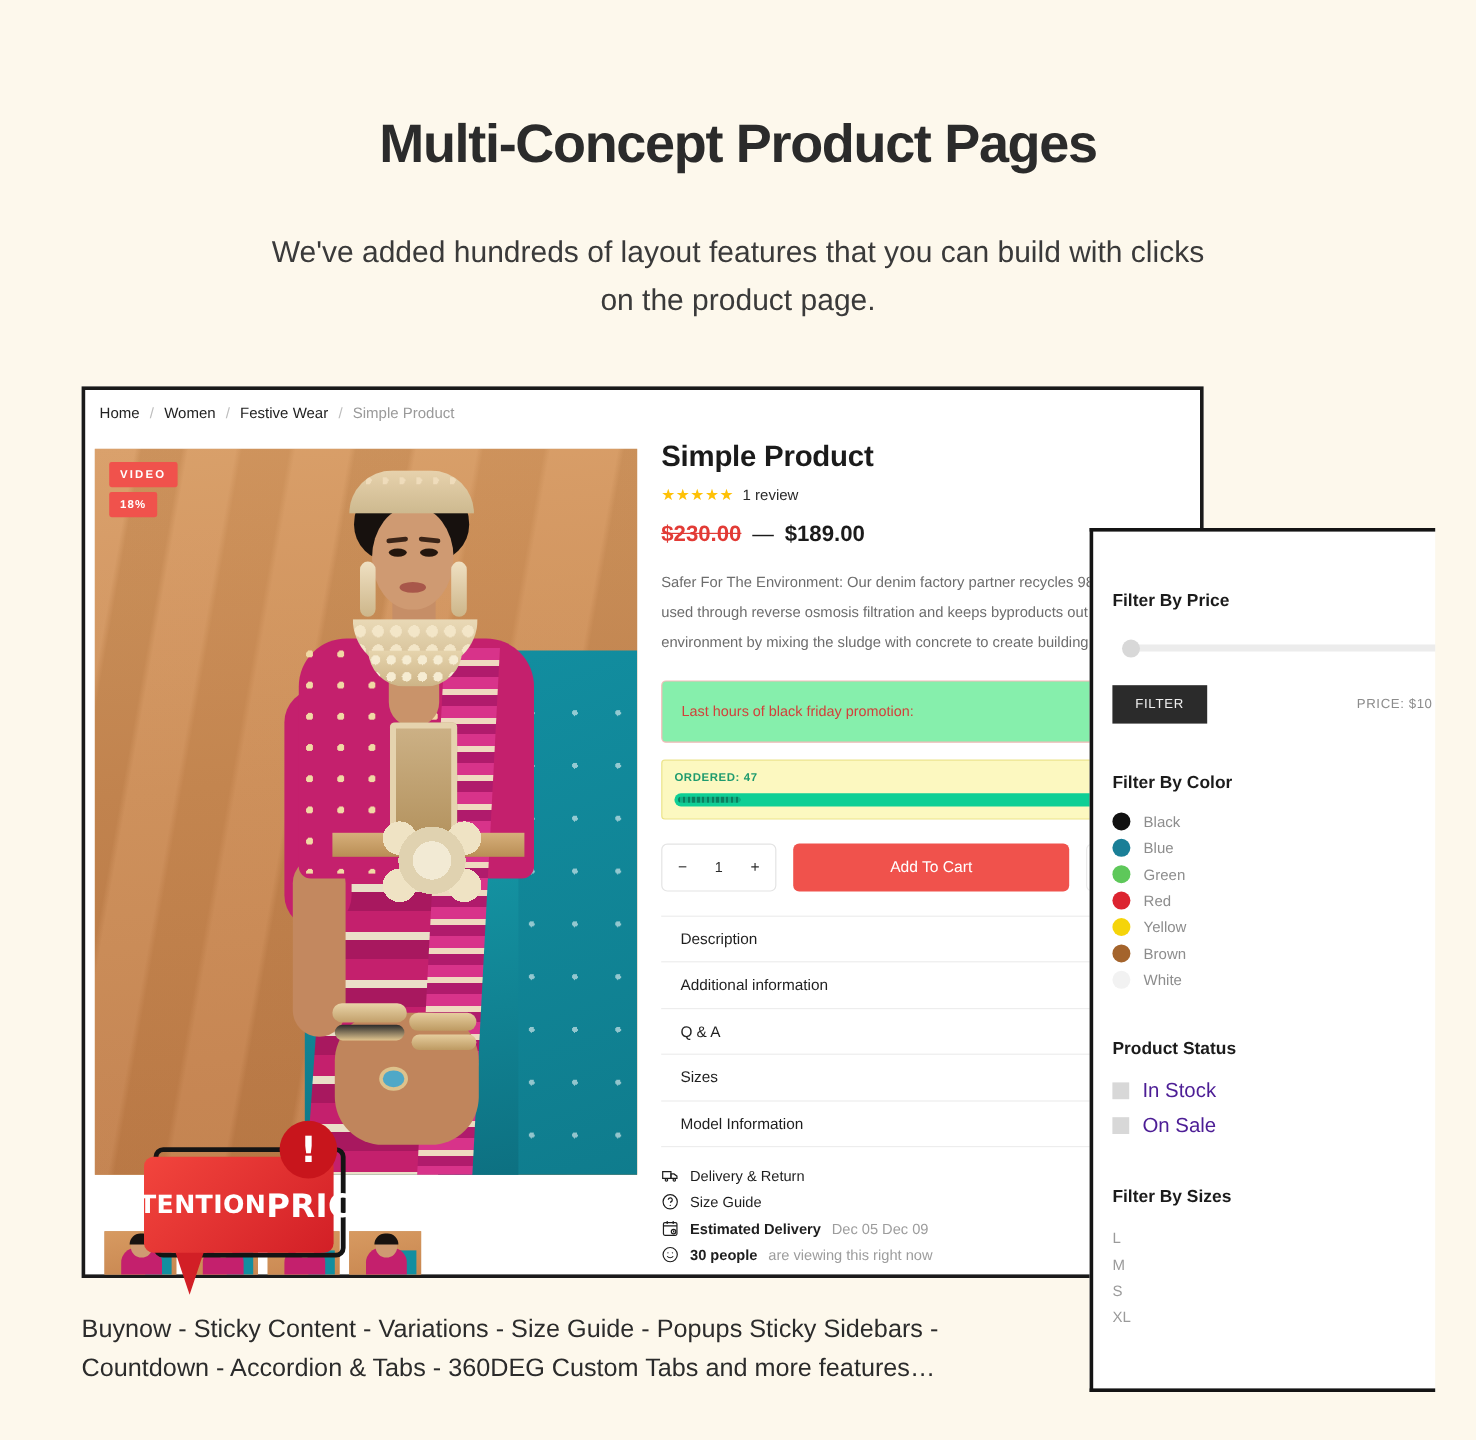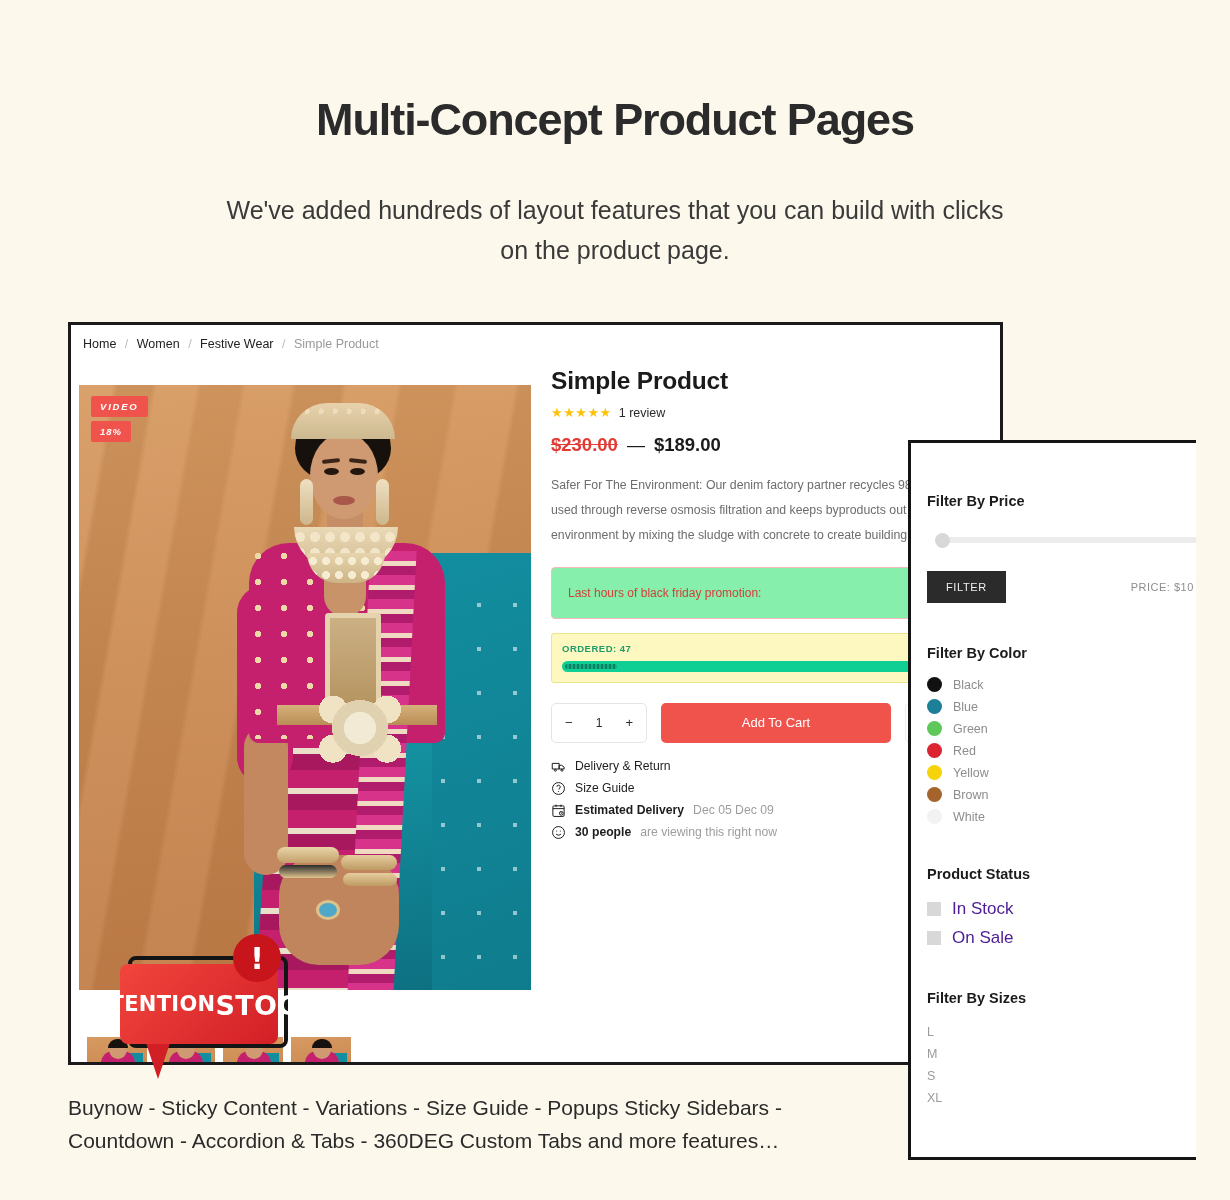--- a/index.html
+++ b/index.html
@@ -34,21 +34,21 @@
   }
   .breadcrumb {
     position: absolute; left: 12px; top: 12px;
     font-size: 12.5px; color: #1d1d1d; white-space: nowrap;
   }
   .breadcrumb .crumb { color: #222; }
   .breadcrumb .crumb.last { color: #9a9a9a; }
   .breadcrumb .sep { color: #bdbdbd; margin: 0 5px; }
 
   
-  .gallery { position: absolute; left: 8px; top: 60px; width: 428px; font-style: italic; }
+  .gallery { position: absolute; left: 8px; top: 49px; width: 428px; }
   .main-photo {
     position: relative; width: 452px; height: 605px; overflow: hidden;
     background: #c98a52;
   }
   .photo-bg {
     position: absolute; inset: 0;
     background:
       linear-gradient(100deg, rgba(255,255,255,.07) 0 6%, rgba(0,0,0,.05) 7% 13%, rgba(255,255,255,.06) 14% 21%, rgba(0,0,0,.04) 22% 29%, rgba(255,255,255,.05) 30% 38%, rgba(0,0,0,.05) 39% 47%, rgba(255,255,255,.06) 48% 57%, rgba(0,0,0,.04) 58% 67%, rgba(255,255,255,.05) 68% 78%, rgba(0,0,0,.05) 79% 89%, rgba(255,255,255,.06) 90% 100%),
       linear-gradient(175deg, #d79a61 0%, #cb8a52 45%, #c07c47 100%);
   }
@@ -382,20 +382,27 @@
           <span>+</span>
         </div>
         <button class="atc">Add To Cart</button>
         <div class="wish">
           <svg width="17" height="16" viewBox="0 0 24 24" fill="none" stroke="#2b2b2b" stroke-width="1.7">
             <path d="M12 20.5 3.8 12.6a4.9 4.9 0 1 1 7-6.9l1.2 1.2 1.2-1.2a4.9 4.9 0 1 1 7 6.9Z"></path>
           </svg>
         </div>
       </div>
 
+      <div class="accordion">
+        <div class="acc-item">Description</div>
+        <div class="acc-item">Additional information</div>
+        <div class="acc-item">Q &amp; A</div>
+        <div class="acc-item">Sizes</div>
+        <div class="acc-item">Model Information</div>
+      </div>
 
       <div class="info-list">
         <div class="info-row">
           <span class="ico">
             <svg width="15" height="15" viewBox="0 0 24 24" fill="none" stroke="#1e1e1e" stroke-width="1.6">
               <path d="M2 7h11v9H2z"></path>
                 <path d="M13 10h4l4 3v3h-8z"></path>
               <circle cx="7" cy="18" r="1.6"></circle>
                 <circle cx="17.5" cy="18" r="1.6"></circle>
             </svg>
@@ -439,21 +446,21 @@
       </div>
 
     </div>
   </div>
 
   <div class="sticker">
     <div class="sticker-frame"></div>
     <div class="sticker-tail"></div>
     <div class="sticker-body">
       <span class="l1">ATTENTION</span>
-      <span class="l2">STOCK</span>
+      <span class="l2">PRICE</span>
     </div>
     <div class="sticker-bang">!</div>
   </div>
 
   <div class="filter-panel">
     <div class="f-heading">Filter By Price</div>
     <div class="f-slider">
       <div class="f-track"></div>
       <div class="f-knob"></div>
     </div>

